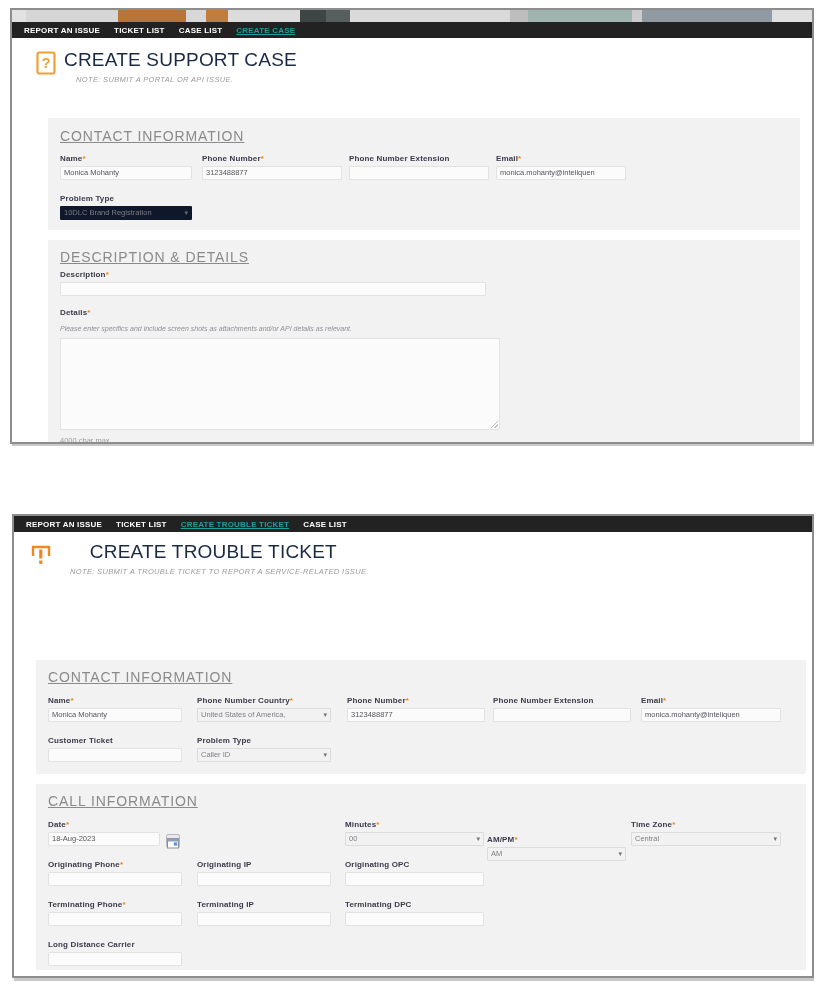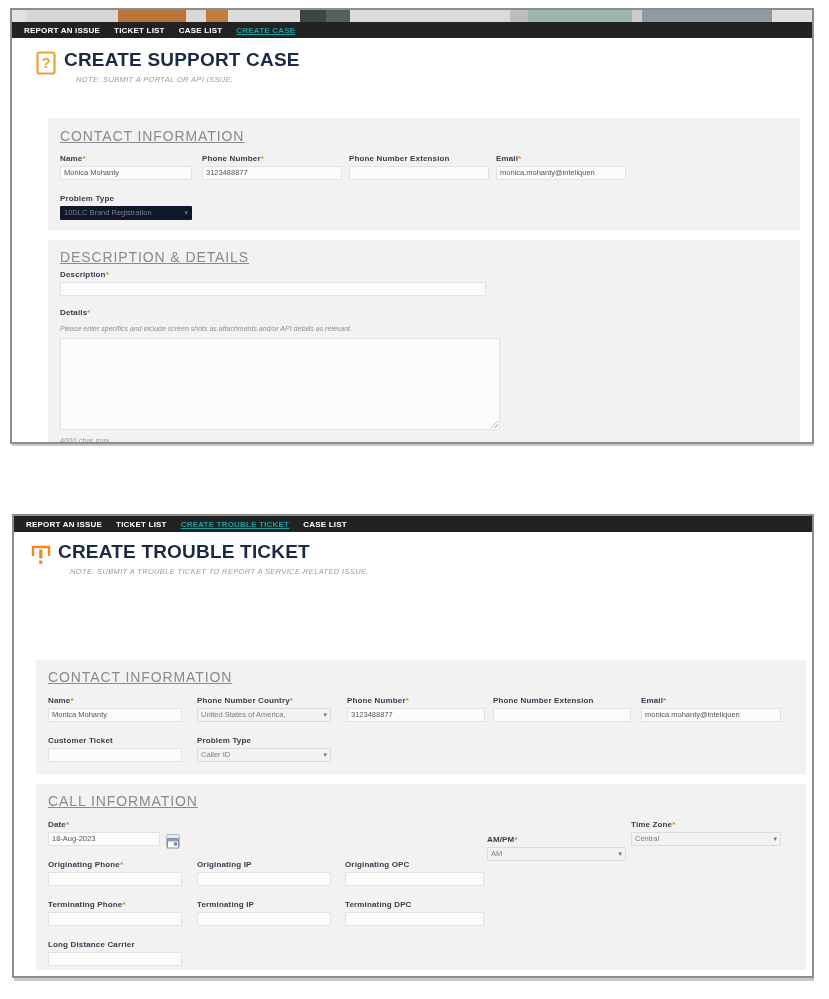--- a/index.html
+++ b/index.html
@@ -76,25 +76,26 @@
   }
   .head-icon {
     width: 20px; height: 24px;
     flex: 0 0 auto;
     position: relative;
     top: 1px;
   }
   .head-text { display: flex; flex-direction: column; }
   .page-title {
     font-size: 19px;
-    font-weight: bold;
+    font-weight: normal;
     color: #1b2a44;
     letter-spacing: 0.2px;
     line-height: 1.05;
     white-space: nowrap;
+    text-align: center;
   }
   .page-note {
     font-size: 7.5px;
     color: #9a9a9a;
     font-style: italic;
     letter-spacing: 0.35px;
     margin-top: 5px;
     margin-left: 12px;
     white-space: nowrap;
   }
@@ -408,20 +409,29 @@
     </div>
     <div class="cal-btn" style="left:152px; top:318px;">
       <svg width="12" height="12" viewBox="0 0 12 12">
         <rect x="0.5" y="1.5" width="11" height="9.5" fill="#ffffff" stroke="#8c8c96" stroke-width="1"></rect>
         <rect x="0.5" y="1.5" width="11" height="3" fill="#8f9fb5"></rect>
         <rect x="6.8" y="5.4" width="3.4" height="3.2" fill="#5b8fd0"></rect>
       </svg>
     </div>
 
 
+    <div class="field" style="left:331px; top:304px; width:139px;">
+      <span class="field-label">
+        <span>Minutes</span><span class="req">*</span>
+      </span>
+      <span class="select">
+        <span>00</span>
+        <span class="caret">▾</span>
+      </span>
+    </div>
 
     <div class="field" style="left:473px; top:304px; width:139px;margin-top:15px;">
       <span class="field-label">
         <span>AM/PM</span><span class="req">*</span>
       </span>
       <span class="select">
         <span>AM</span>
         <span class="caret">▾</span>
       </span>
     </div>

